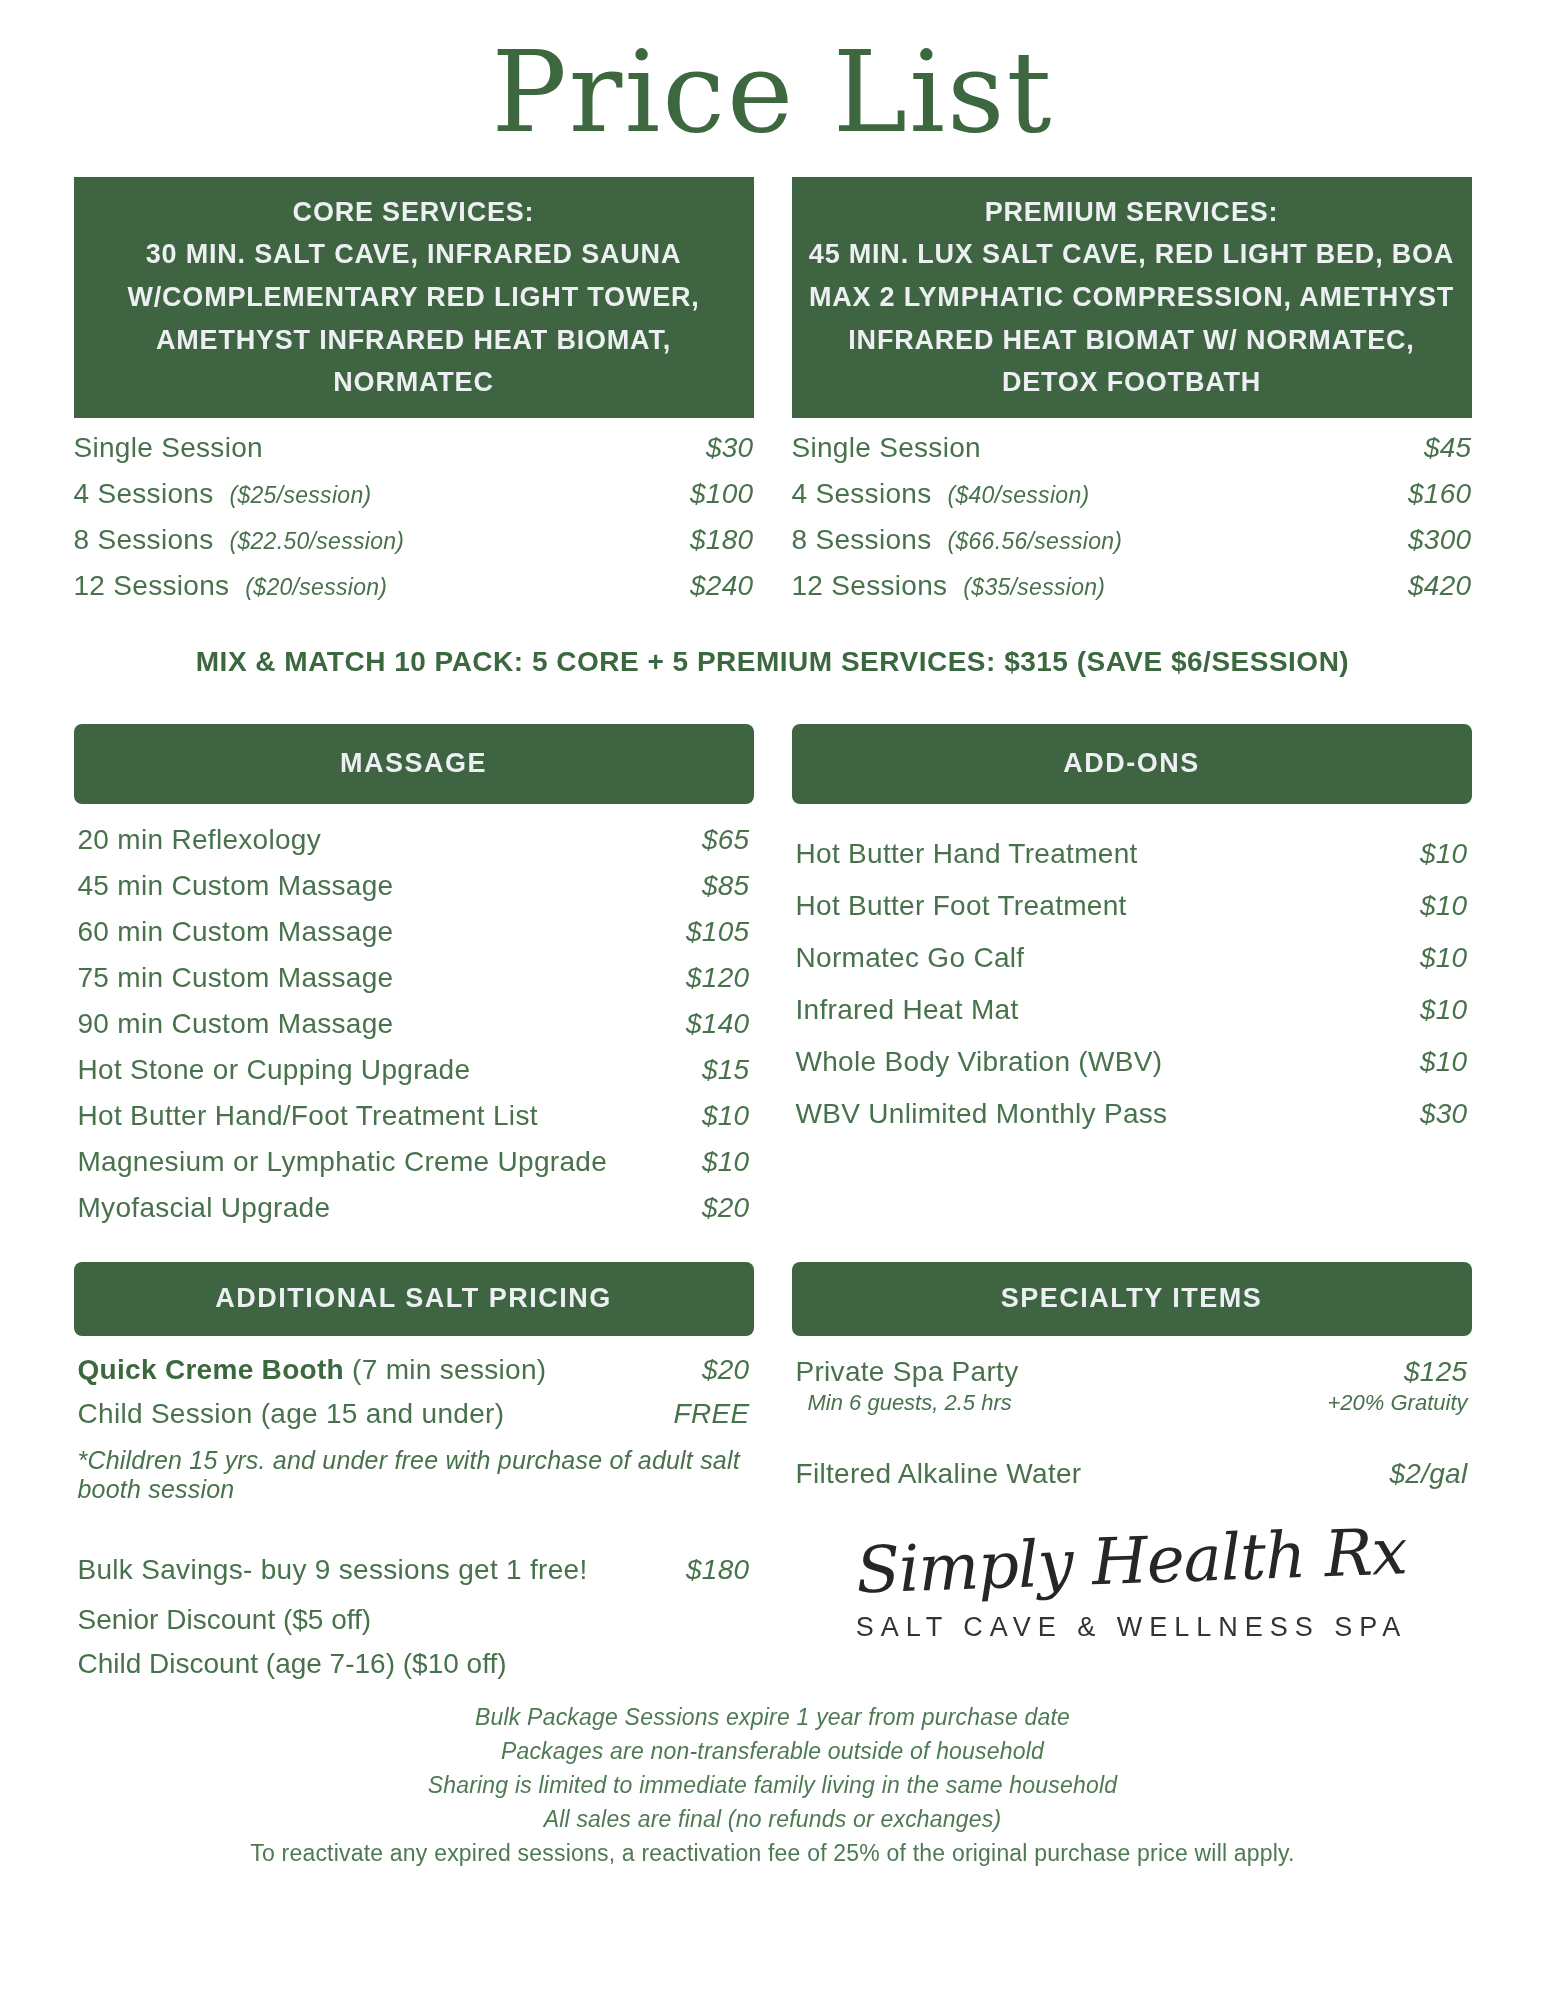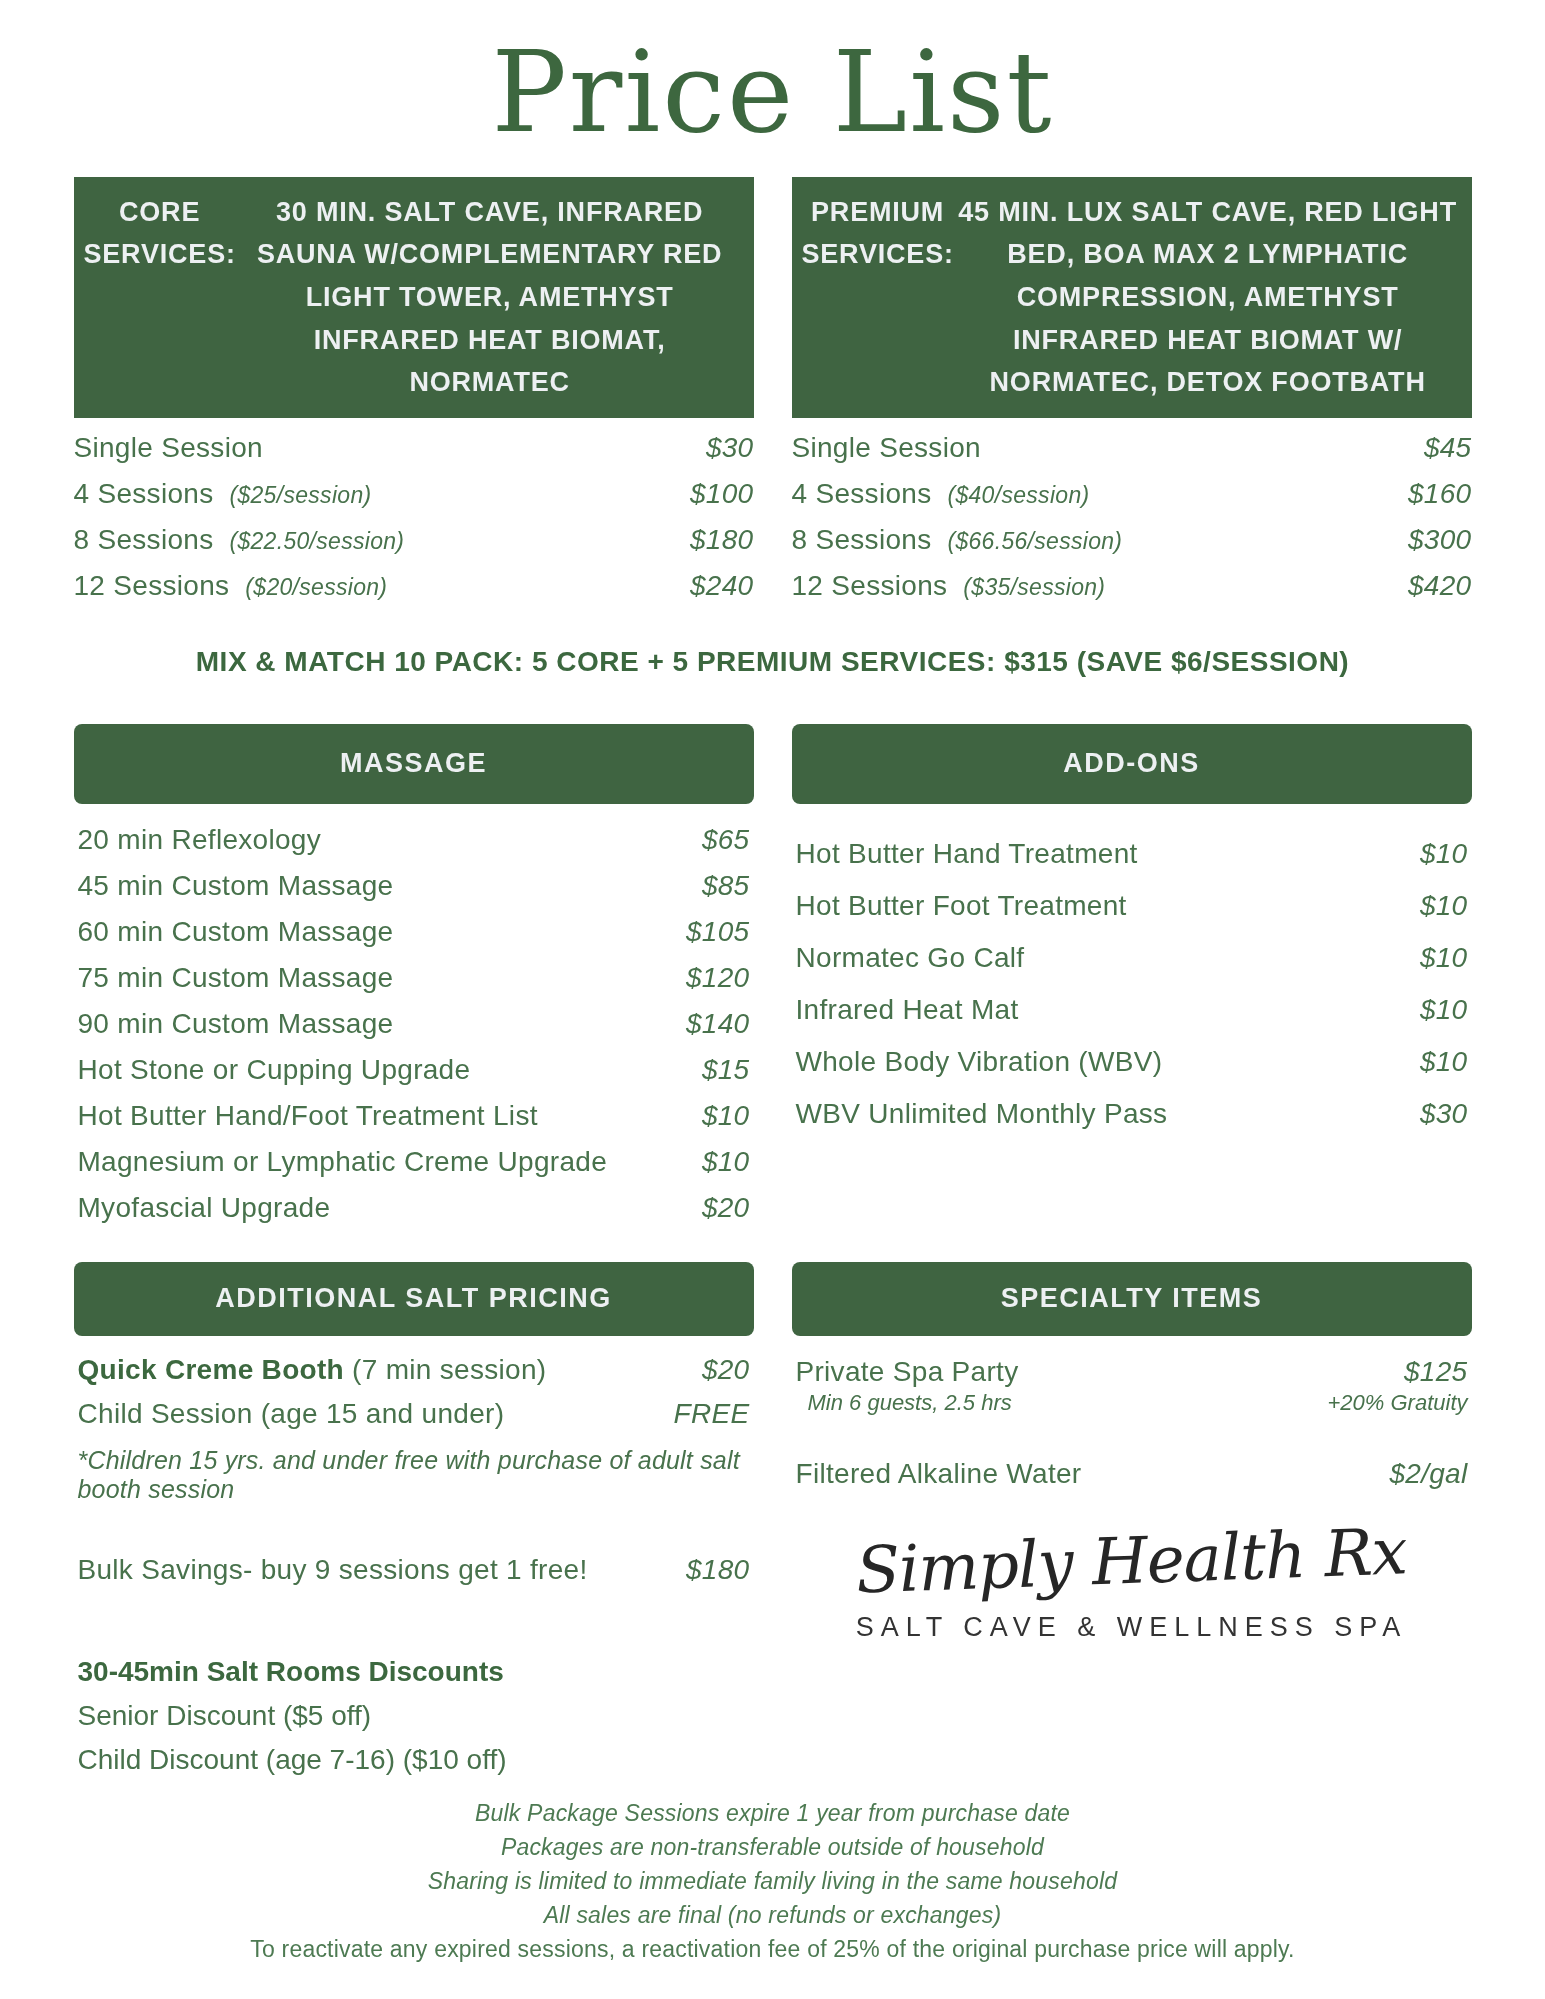--- a/index.html
+++ b/index.html
@@ -40,21 +40,21 @@
     padding:0 1px;
   }
   .cols .col{min-width:0;}
 
   
   .green-box{
     background:var(--green-bg);
     color:var(--box-text);
     min-height:238px;
     display:flex;
-    flex-direction:row;
+    flex-direction:column;
     justify-content:center;
     text-align:center;
     font-weight:700;
     font-size:27px;
     line-height:1.58;
     letter-spacing:0.8px;
     padding:14px 10px;
   }
   .row1{margin-top:16px;}
 
@@ -337,21 +337,20 @@
         </div>
         <div class="line-row">
           <span>Child Session (age 15 and under)</span>
           <span class="price free">FREE</span>
         </div>
         <div class="footnote">*Children 15 yrs. and under free with purchase of adult salt booth session</div>
         <div class="line-row mt-lg">
           <span>Bulk Savings- buy 9 sessions get 1 free!</span>
           <span class="price">$180</span>
         </div>
-        <div class="plain-row bold mt-xl">30-45min Salt Rooms Discounts</div>
         <div class="plain-row">Senior Discount ($5 off)</div>
         <div class="plain-row">Child Discount (age 7-16) ($10 off)</div>
       </div>
     </section>
 
     <section class="col">
       <div class="bar small">SPECIALTY ITEMS</div>
       <div class="subcol">
         <div class="line-row" style="margin-top:20px;height:40px;">
           <span>Private Spa Party</span>

